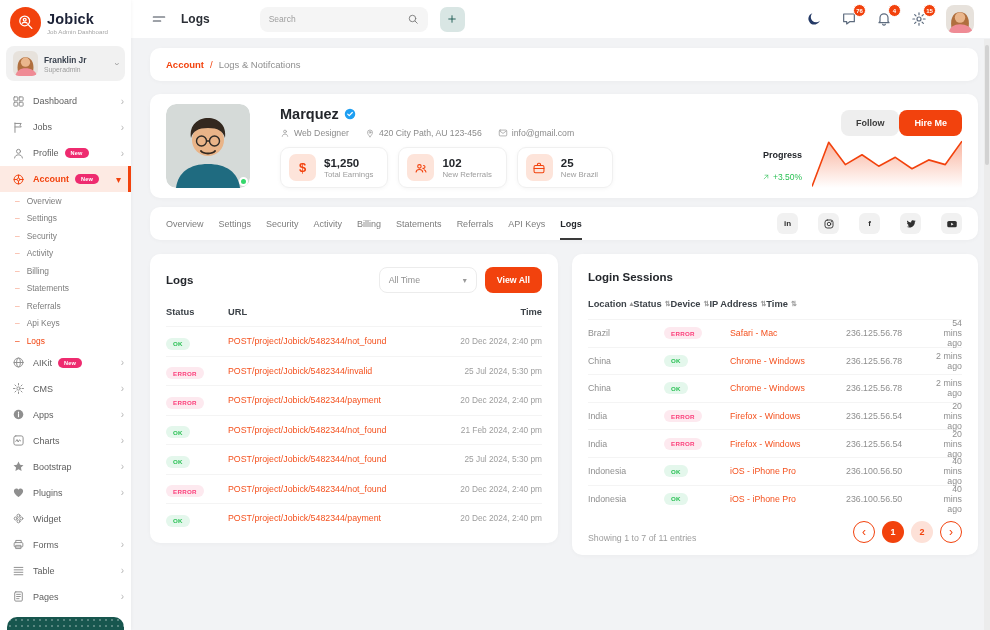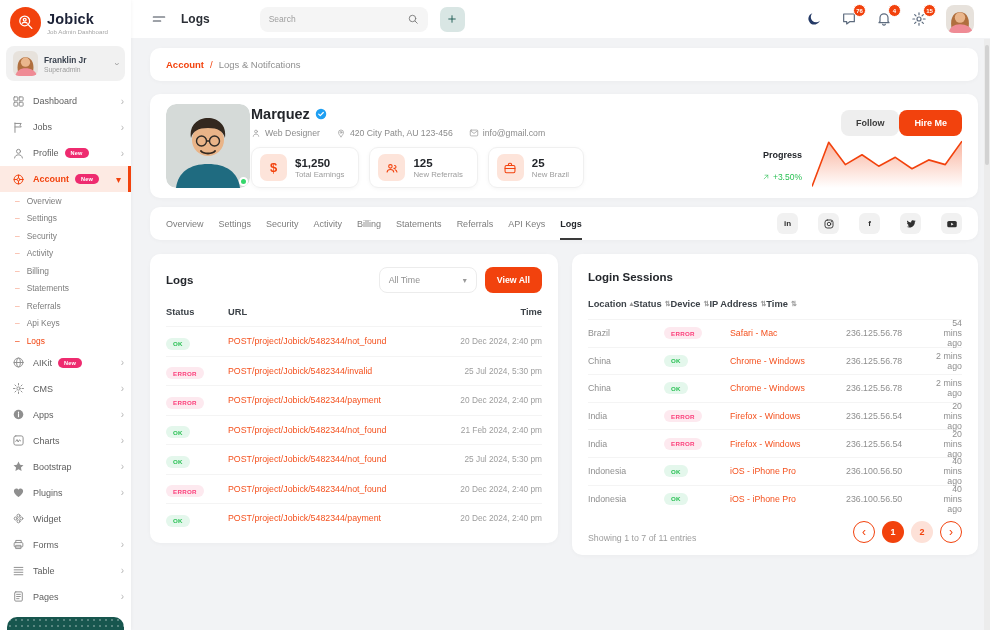--- a/index.html
+++ b/index.html
@@ -66,21 +66,21 @@
   .card{background:#fff;border-radius:10px;box-shadow:0 1px 4px rgba(0,0,0,.03)}
   .breadcrumb{height:33px;display:flex;align-items:center;padding:0 16px;gap:6px;font-size:9.5px}
   .bc-section{color:var(--primary);font-weight:bold;cursor:pointer}
   .bc-sep{color:var(--primary)}
   .bc-page{color:#8f8f8f}
   
   .profile-card{margin-top:13px;height:104px;display:flex;padding:10px 16px}
   .pc-photo{width:84px;height:84px;border-radius:10px;position:relative;flex:none}
   .pc-photo>svg{display:block;width:100%;height:100%;border-radius:10px}
   .online-dot{position:absolute;right:2px;bottom:2px;width:9px;height:9px;border-radius:50%;background:#35d76b;border:2px solid #fff}
-  .pc-info{margin-left:1px;flex:1;padding-top:2px}
+  .pc-info{margin-left:30px;flex:1;padding-top:2px}
   .pc-name-row{display:flex;align-items:center;gap:5px}
   .pc-name{font-size:14.5px;font-weight:bold;color:var(--dark)}
   .verified{width:12px;height:12px}
   .pc-meta{display:flex;gap:16px;margin-top:6px;align-items:center}
   .meta-item{display:flex;align-items:flex-end;gap:4px;font-size:8.7px;color:#8b8b8b}
   .meta-item .icon{width:10px;height:10px;color:#9a9a9a}
   .pc-stats{display:flex;gap:10px;margin-top:9px}
   .stat-card{display:flex;align-items:center;gap:8px;border:1px solid #f0f0f0;border-radius:9px;padding:6px 14px 6px 8px;box-shadow:0 1px 4px rgba(0,0,0,.04);cursor:default}
   .stat-tile{width:27px;height:27px;background:var(--tile);border-radius:7px;display:flex;align-items:center;justify-content:center;color:var(--primary)}
   .stat-tile .icon{width:14px;height:14px;font-size:13px;font-weight:bold}
@@ -518,21 +518,21 @@
               <div class="stat-card">
                 <div class="stat-tile">
                   <span class="icon">
                     <svg viewBox="0 0 24 24" fill="none" stroke="currentColor" stroke-width="1.8" stroke-linecap="round" stroke-linejoin="round">
                       <circle cx="9.3" cy="9.2" r="3"></circle>
                       <path d="M3.6 19c.3-3 2.6-4.4 5.7-4.4S14.7 16 15 19M16.4 7.6a2.5 2.5 0 1 1-1.3 4.7M17.3 14.9c1.9.5 3 1.8 3.2 4.1"></path>
                     </svg>
                   </span>
                 </div>
                 <div>
-                  <div class="stat-value">125</div>
+                  <div class="stat-value">102</div>
                   <div class="stat-label">New Referrals</div>
                 </div>
               </div>
               <div class="stat-card">
                 <div class="stat-tile">
                   <span class="icon">
                     <svg viewBox="0 0 24 24" fill="none" stroke="currentColor" stroke-width="1.8" stroke-linecap="round" stroke-linejoin="round">
                       <rect x="3.5" y="7.8" width="17" height="12.2" rx="2.4"></rect>
                       <path d="M9.3 7.8V6.2A2.2 2.2 0 0 1 11.5 4h1a2.2 2.2 0 0 1 2.2 2.2v1.6M3.5 12.8h17"></path>
                     </svg>

